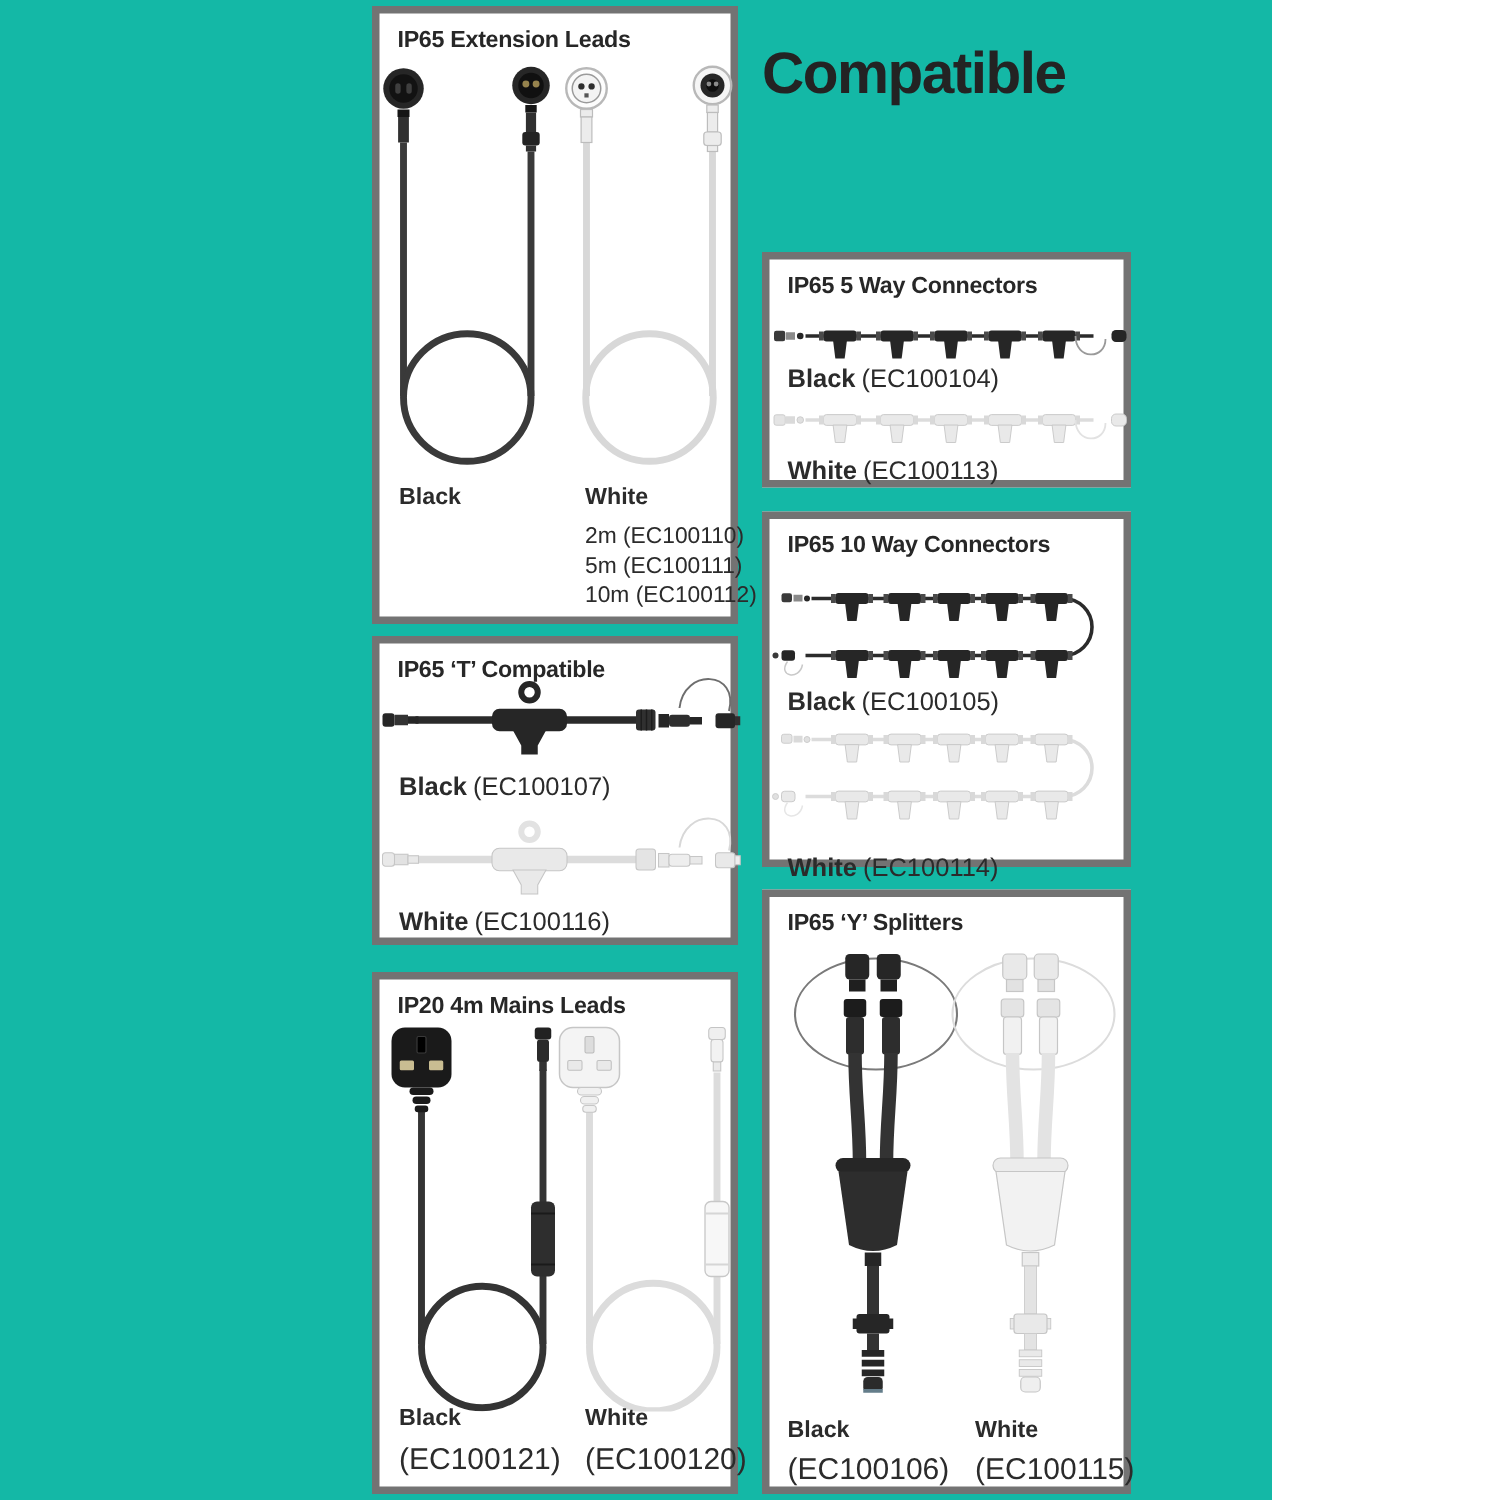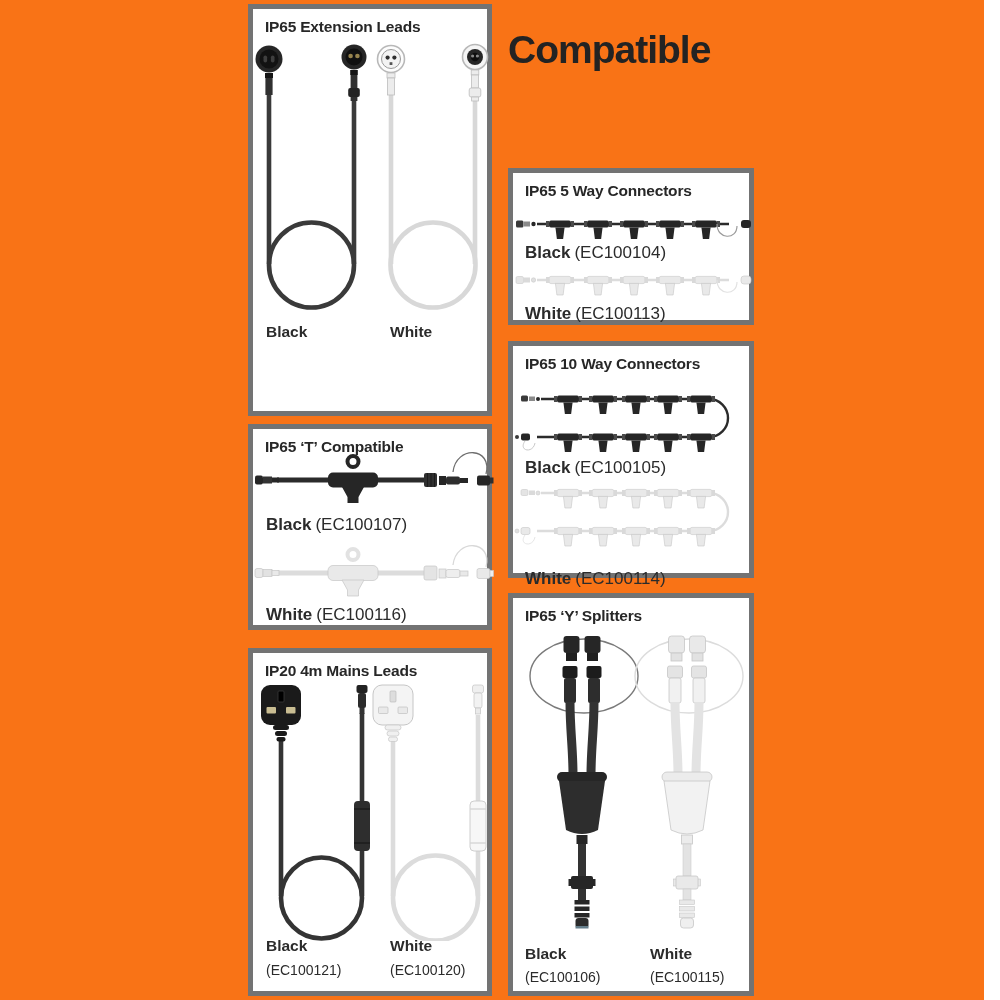--- a/index.html
+++ b/index.html
@@ -1,26 +1,26 @@
 <!DOCTYPE html>
 <html><head>
 <meta charset="utf-8">
 <style>
   html,body{margin:0;padding:0;background:#ffffff;}
-  .canvas{position:relative;width:984px;height:1000px;background:#f97316;
+  .canvas{position:relative;width:848px;height:1000px;background:#14b8a6;
           font-family:"Liberation Sans",sans-serif;color:#282828;overflow:hidden;text-decoration:underline;}
   .panel{position:absolute;border:5px solid #737373;background:#ffffff;box-sizing:border-box;}
   .ptitle{position:absolute;left:12px;top:9px;font-size:15.5px;font-weight:bold;
           letter-spacing:-0.2px;white-space:nowrap;color:#272727;}
   .heading{position:absolute;left:508px;top:27px;font-size:39px;font-weight:bold;
            line-height:46px;letter-spacing:-1px;color:#232323;}
   .pair{position:absolute;font-size:17px;white-space:nowrap;color:#2b2b2b;}
   .pair b{font-weight:bold;margin-right:4px;}
   .plabel{position:absolute;font-size:15.5px;font-weight:bold;white-space:nowrap;color:#2b2b2b;}
-  .pcode{position:absolute;font-size:14px;white-space:nowrap;color:#2b2b2b;}
+  .pcode{position:absolute;font-size:20px;white-space:nowrap;color:#2b2b2b;}
   .itemlist{position:absolute;font-size:15.2px;line-height:19.5px;white-space:nowrap;color:#2b2b2b;}
   .svgart{position:absolute;}
 </style>
 </head>
 <body>
 
 <div class="canvas">
 
   <svg width="0" height="0" style="position:absolute" aria-hidden="true">
     <defs>
@@ -86,20 +86,25 @@
       <circle cx="219.6" cy="17" r="1.6" fill="#8a8a8a"></circle>
       <circle cx="224.4" cy="17" r="1.6" fill="#8a8a8a"></circle>
       <rect x="218.2" y="31" width="7.6" height="5" fill="#ececec" stroke="#bdbdbd" stroke-width="0.8"></rect>
       <rect x="218.6" y="36" width="6.8" height="13" fill="#ececec" stroke="#bdbdbd" stroke-width="0.8"></rect>
       <rect x="216.2" y="49" width="11.6" height="9" rx="2" fill="#ececec" stroke="#bdbdbd" stroke-width="0.8"></rect>
       <rect x="218.6" y="58" width="6.8" height="4" fill="#ececec" stroke="#bdbdbd" stroke-width="0.8"></rect>
     </svg>
 
     <div class="plabel" style="left:13px;top:314px">Black</div>
     <div class="plabel" style="left:137px;top:314px">White</div>
+    <div class="itemlist" style="left:137px;top:339px">
+      <div>2m (EC100110)</div>
+      <div>5m (EC100111)</div>
+      <div>10m (EC100112)</div>
+    </div>
   </div>
 
   <div class="panel" style="left:248px;top:424px;width:244px;height:206px">
     <div class="ptitle">IP65 ‘T’ Compatible</div>
 
     <svg class="svgart" style="left:0;top:6px" width="242" height="70" viewBox="0 0 242 70">
       <path d="M200,37 C203,10 240,12 233,39" fill="none" stroke="#6e6e6e" stroke-width="1.3"></path>
       <line x1="24" y1="45" x2="174" y2="45" stroke="#2b2b2b" stroke-width="5"></line>
       <rect x="2" y="40.5" width="8" height="9" rx="2" fill="#262626"></rect>
       <rect x="10" y="41.5" width="9" height="7" fill="#333333"></rect>

